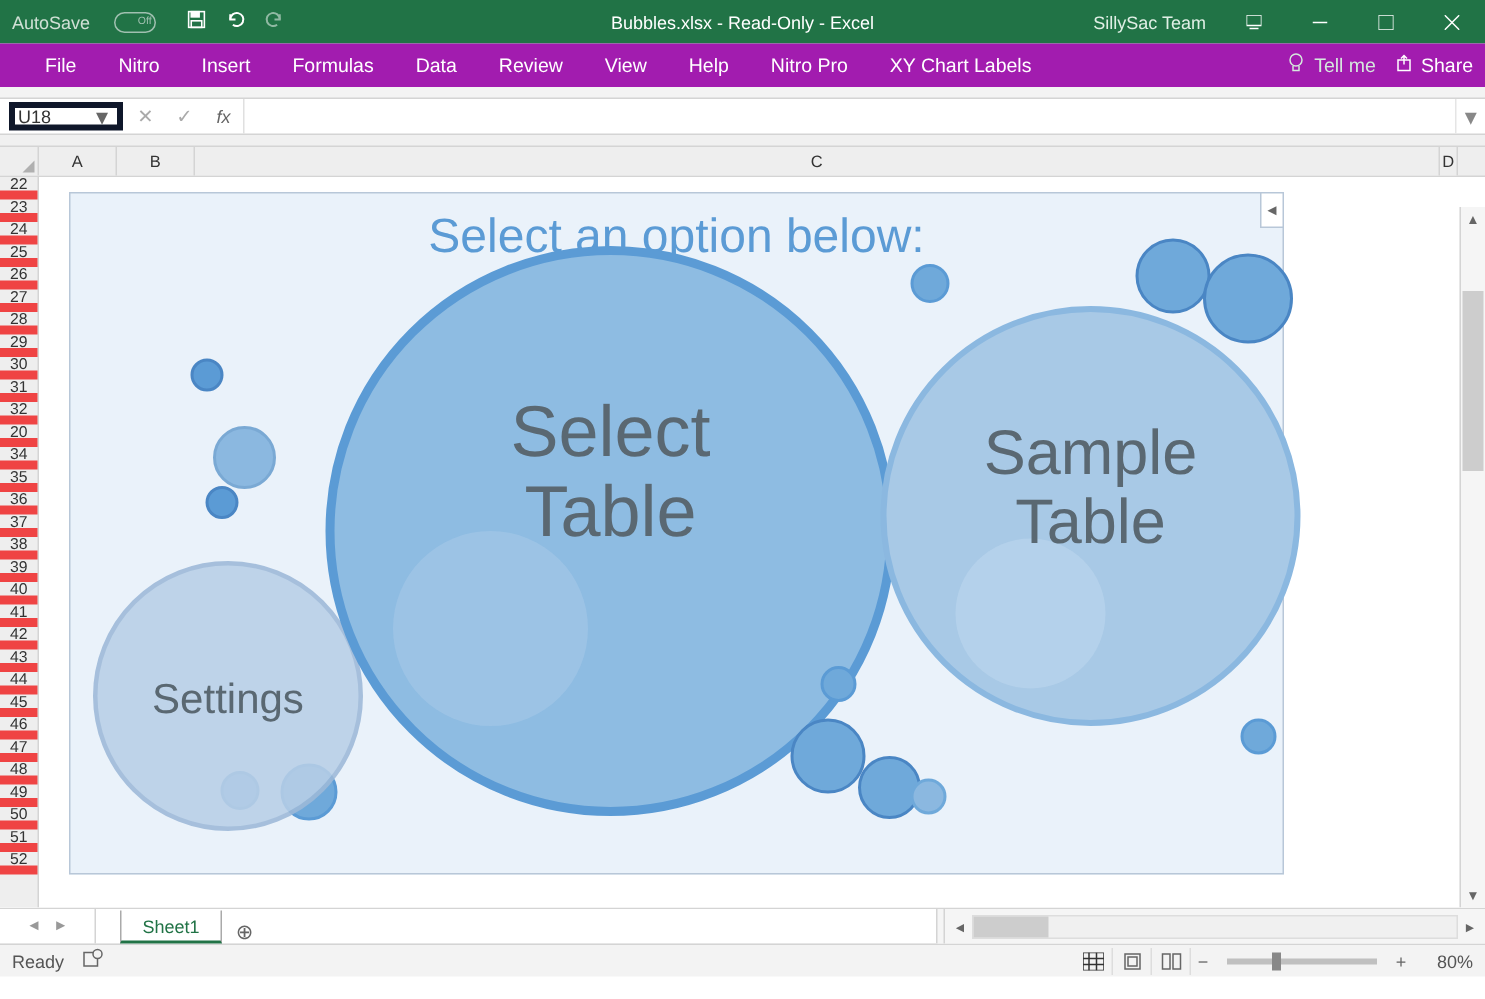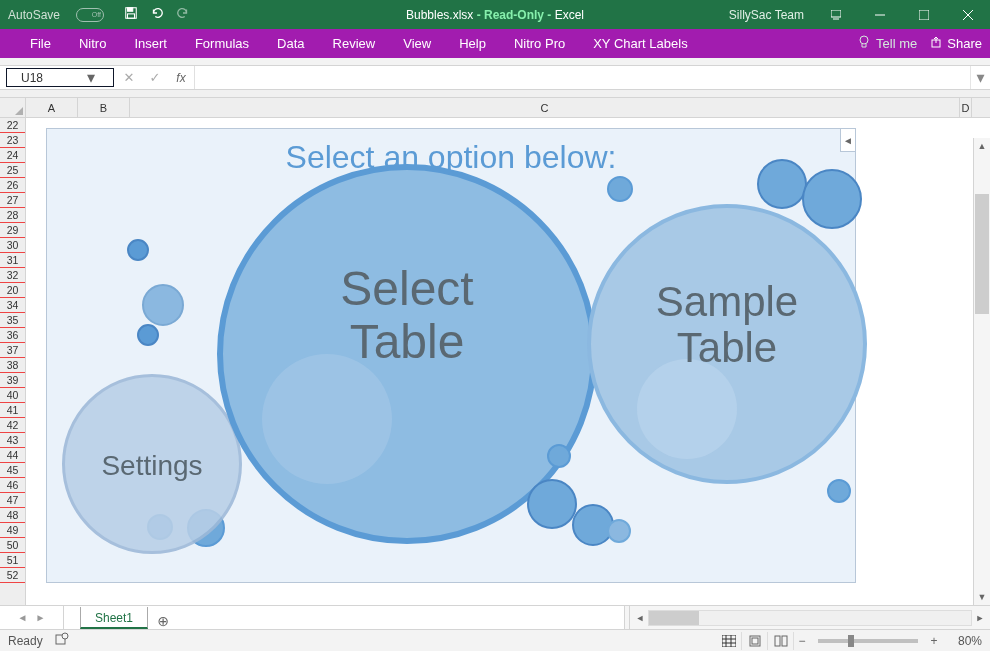--- a/index.html
+++ b/index.html
@@ -5,58 +5,58 @@
 * { margin: 0; padding: 0; box-sizing: border-box; font-family: "Segoe UI", Arial, sans-serif; }
 body { width: 990px; height: 666px; overflow: hidden; background: #fff; user-select: none; }
 
 
 .titlebar { height: 29px; background: #217346; display: flex; align-items: center; color: #fff; font-size: 12px; position: relative; }
 .autosave { display: flex; align-items: center; gap: 16px; padding: 0 8px; color: #d0e0d5; }
 .autosave-toggle { width: 28px; height: 14px; border: 1px solid #a0c0b0; border-radius: 7px; display: flex; align-items: center; justify-content: flex-end; padding: 0 2px; font-size: 7px; color: #a0c0b0; }
 .qat { display: flex; gap: 12px; padding: 0 12px; align-items: center; }
 .qat svg { width: 14px; height: 14px; }
 .title { position: absolute; left: 50%; transform: translateX(-50%); font-size: 12px; }
-.title .ro { color: #86efac; font-weight: bold; }
+.title .ro { color: #ffffff; }
 .titleright { position: absolute; right: 0; display: flex; align-items: center; height: 100%; }
 .username { font-size: 12px; padding: 0 10px; color: #e0efe5; }
 .winbtn { width: 44px; height: 29px; display: flex; align-items: center; justify-content: center; color: #fff; }
 .winbtn svg { width: 10px; height: 10px; }
 
 
 .ribbon { height: 29px; background: #a21caf; display: flex; align-items: flex-end; padding-left: 16px; position: relative; }
 .ribbon-tab { padding: 0 14px; height: 29px; line-height: 29px; font-size: 13px; color: #fff; }
 .ribbon-right { position: absolute; right: 8px; display: flex; align-items: center; gap: 14px; font-size: 13px; color: #fff; height: 29px; }
 .tellme { display: flex; align-items: center; gap: 6px; color: #d5e8dd; }
 
 
 .ribbon-bar { height: 8px; background: #f3f3f3; border-bottom: 1px solid #d4d4d4; }
 
 
 .formula-row { height: 24px; background: #fff; border-bottom: 1px solid #d4d4d4; display: flex; align-items: stretch; }
-.namebox-wrap { width: 108px; border-right: 1px solid #d4d4d4; display: flex; align-items: center; padding: 0 14px; position: relative; margin: 2px 2px 2px 6px; border:1px solid #0f172a; }
+.namebox-wrap { width: 76px; border-right: 1px solid #d4d4d4; display: flex; align-items: center; padding: 0 2px; position: relative; margin: 2px 2px 2px 6px; border:4px solid #0f172a; }
 .namebox { font-size: 12px; color: #333; flex: 1; }
 .namebox-dd { width: 16px; text-align: center; color: #666; }
 .fbar-btns { display: flex; align-items: center; border-right: 1px solid #e0e0e0; }
 .fbar-btn { width: 26px; display: flex; align-items: center; justify-content: center; color: #aaa; font-size: 13px; }
 .fbar-fx { width: 26px; display: flex; align-items: center; justify-content: center; color: #666; font-size: 12px; font-style: italic; }
 .fbar-input { flex: 1; padding: 0 6px; font-size: 12px; display:flex; align-items:center; }
 .fbar-expand { width: 20px; display:flex; align-items:center; justify-content:center; color:#888; border-left:1px solid #e5e5e5; }
 
 
 .spacer { height: 8px; background: #f0f0f0; border-bottom: 1px solid #d4d4d4; }
 
 
 .grid-area { position: relative; height: 507px; background: #fff; display: flex; flex-direction: column; }
 .col-headers { height: 20px; display: flex; border-bottom: 1px solid #d4d4d4; background: #eee; }
 .selectall { width: 26px; border-right: 1px solid #d4d4d4; background: #eee; position:relative; }
 .selectall::after { content:''; position:absolute; right:2px; bottom:2px; width:0; height:0; border-left:8px solid transparent; border-bottom:8px solid #b0b0b0; }
 .colh { border-right: 1px solid #d4d4d4; font-size: 11px; color: #333; display:flex; align-items:center; justify-content:center; background:#eee; }
 .grid-body { flex: 1; display: flex; overflow: hidden; position: relative; }
 .row-headers { width: 26px; background: #eee; border-right: 1px solid #d4d4d4; }
-.rowh { height: 15px; border-bottom: 1px solid #ef4444; font-size: 10.5px; color:#333; display:flex; align-items:center; justify-content:center; }
+.rowh { height: 15px; border-bottom: 6px solid #ef4444; font-size: 10.5px; color:#333; display:flex; align-items:center; justify-content:center; }
 .cells { flex: 1; position: relative; }
 
 
 .chart { position: absolute; left: 20px; top: 10px; width: 810px; height: 455px; background: #eaf2fa; border: 1px solid #b8c7d8; }
 .chart-toggle { position:absolute; right:-1px; top:-1px; width:16px; height:24px; background:#fff; border:1px solid #b8c7d8; display:flex; align-items:center; justify-content:center; font-size:10px; color:#666; }
 .chart-title { position:absolute; top:10px; left:50%; transform:translateX(-50%); font-size:32px; color:#5b9bd5; }
 .bubble { position:absolute; border-radius:50%; }
 .bubble-label { position:absolute; font-size:48px; color:#5a6872; text-align:center; line-height:1.1; }
 .bubble-label.small { font-size:28px; }
 

